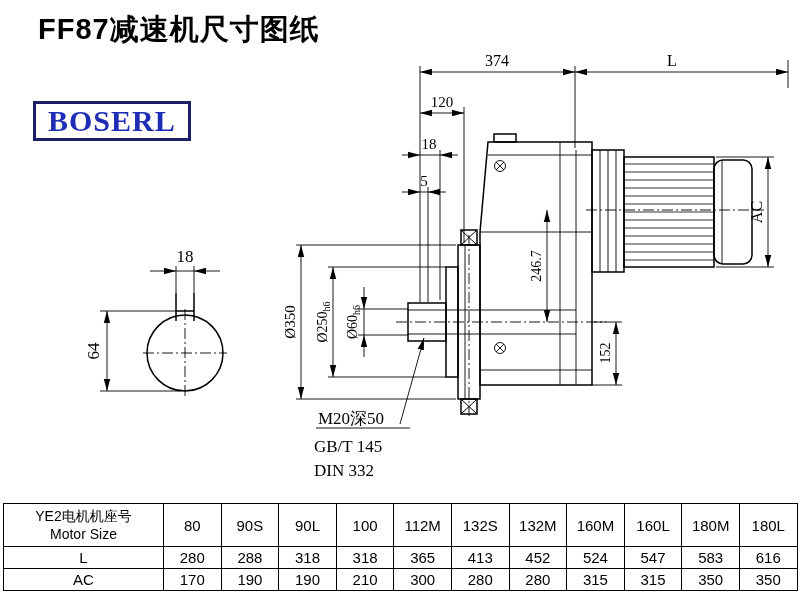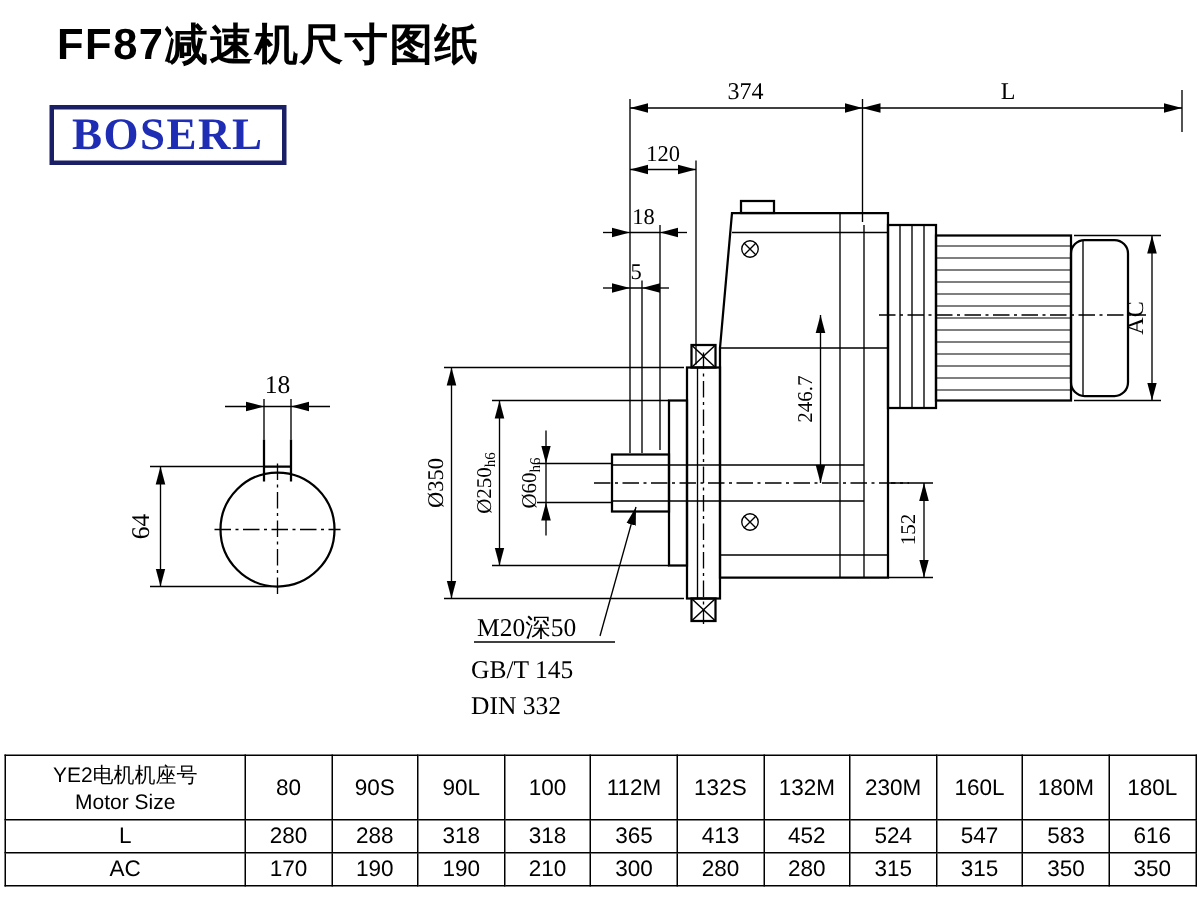--- a/index.html
+++ b/index.html
@@ -1,19 +1,19 @@
 <!DOCTYPE html>
 <html><head>
 <meta charset="utf-8">
 <style>
   html,body{margin:0;padding:0;}
   body{width:800px;height:614px;position:relative;overflow:hidden;background:#ffffff;
        font-family:"Liberation Sans",sans-serif;color:#000;}
   .title{position:absolute;left:38px;top:10px;font-size:29px;font-weight:bold;letter-spacing:1px;text-align:center;}
-  .logo{position:absolute;left:33px;top:70px;border:3px solid #1a1f66;background:#fff;padding:0 12px;}
+  .logo{position:absolute;left:33px;top:101px;border:3px solid #1a1f66;background:#fff;padding:0 12px;}
   .logo-text{font-family:"Liberation Serif",serif;font-weight:bold;font-size:30px;color:#1e2db4;letter-spacing:1px;}
   svg text{font-family:"Liberation Serif",serif;fill:#000;}
   .tblwrap{position:absolute;left:3px;top:503px;}
   table{border-collapse:collapse;table-layout:fixed;width:794px;}
   th,td{border:1px solid #000;text-align:center;vertical-align:middle;padding:0;font-weight:normal;}
   th{height:42px;font-size:15px;}
   td{height:21px;font-size:15px;}
   .mcell div{font-size:14px;line-height:1.3;}
 </style>
 </head>
@@ -160,21 +160,21 @@
         <div>YE2电机机座号</div>
         <div>Motor Size</div>
       </th>
       <th>80</th>
       <th>90S</th>
       <th>90L</th>
       <th>100</th>
       <th>112M</th>
       <th>132S</th>
       <th>132M</th>
-      <th>230M</th>
+      <th>160M</th>
       <th>160L</th>
       <th>180M</th>
       <th>180L</th>
     </tr>
     <tr>
       <td>L</td>
       <td>280</td>
       <td>288</td>
       <td>318</td>
       <td>318</td>

